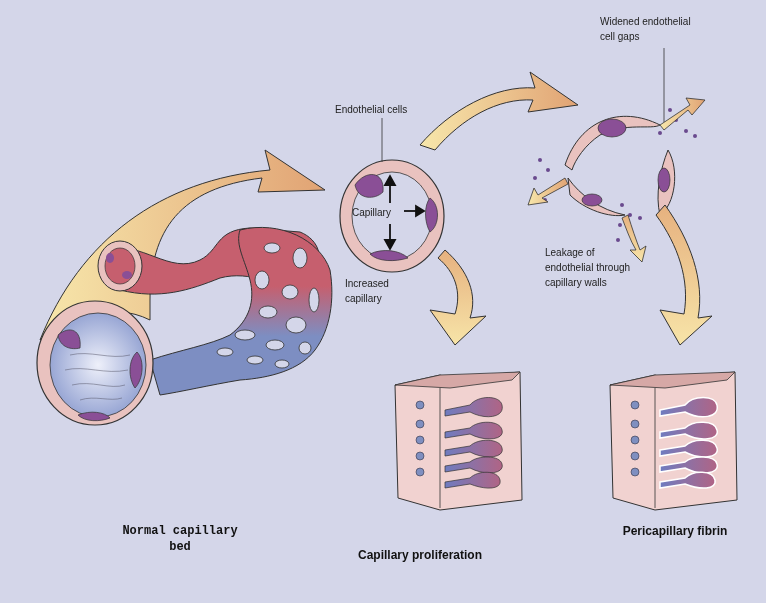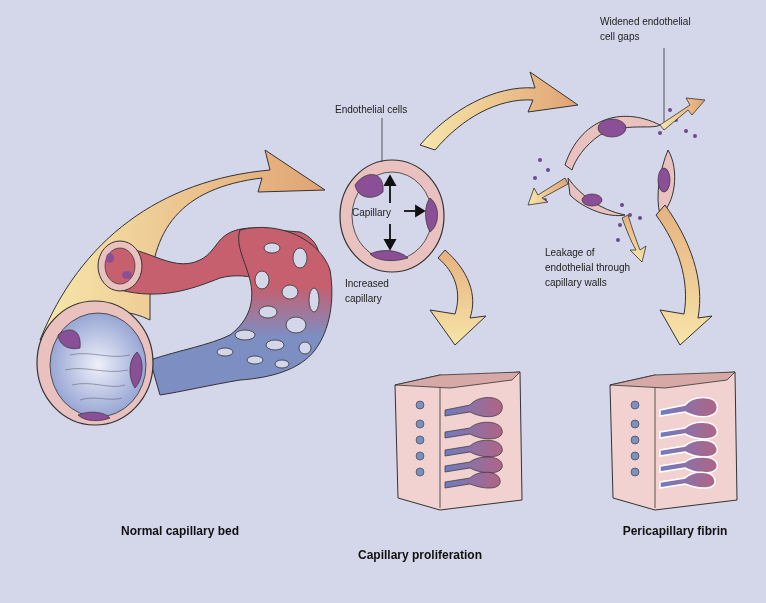--- a/index.html
+++ b/index.html
@@ -181,17 +181,17 @@
 <div class="lbl" style="left:600px;top:14px;width:130px;">
   <div>Widened endothelial</div>
   <div>cell gaps</div>
 </div>
 <div class="lbl" style="left:545px;top:245px;width:130px;">
   <div>Leakage of</div>
   <div>endothelial through</div>
   <div>capillary walls</div>
 </div>
 
-<div class="cap" style="left:110px;top:523px;width:140px;">Normal capillary bed</div>
+<div class="cap" style="left:110px;top:523px;width:140px;font-family:Liberation Mono, monospace;">Normal capillary bed</div>
 <div class="cap" style="left:345px;top:547px;width:150px;">Capillary proliferation</div>
 <div class="cap" style="left:600px;top:523px;width:150px;">
   <div>Pericapillary fibrin</div>
 </div>
 
 </body></html>

